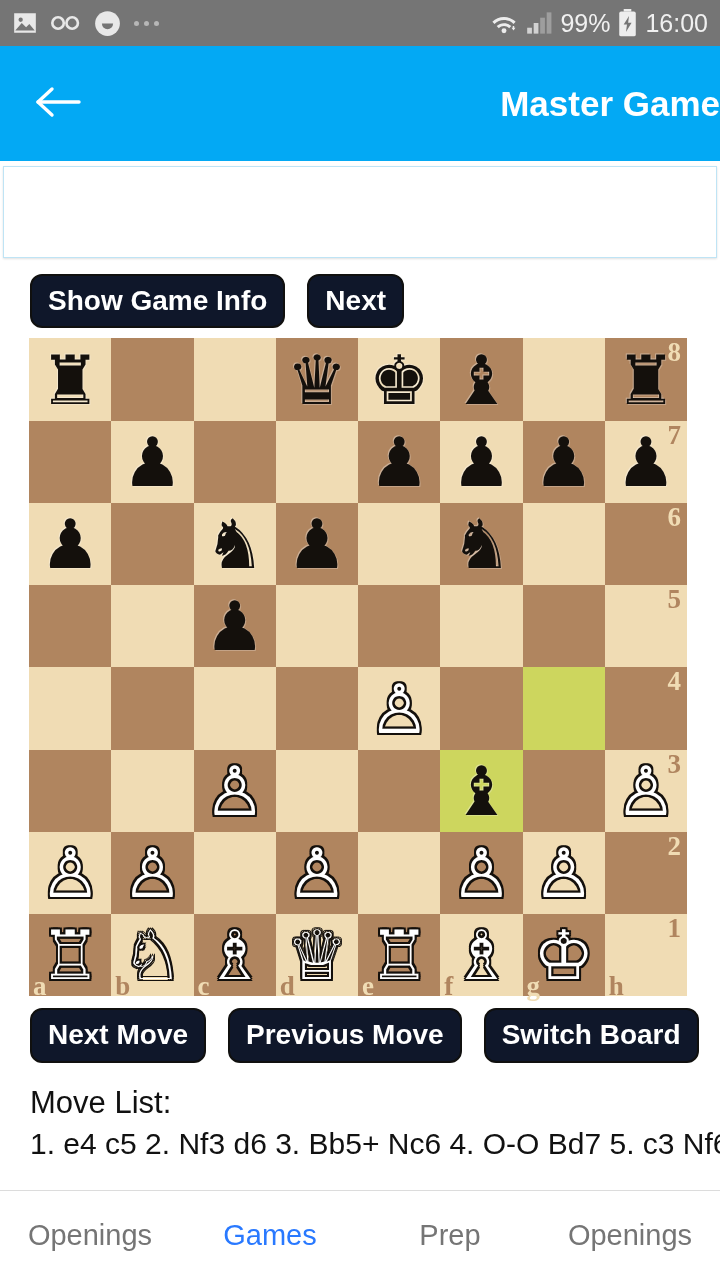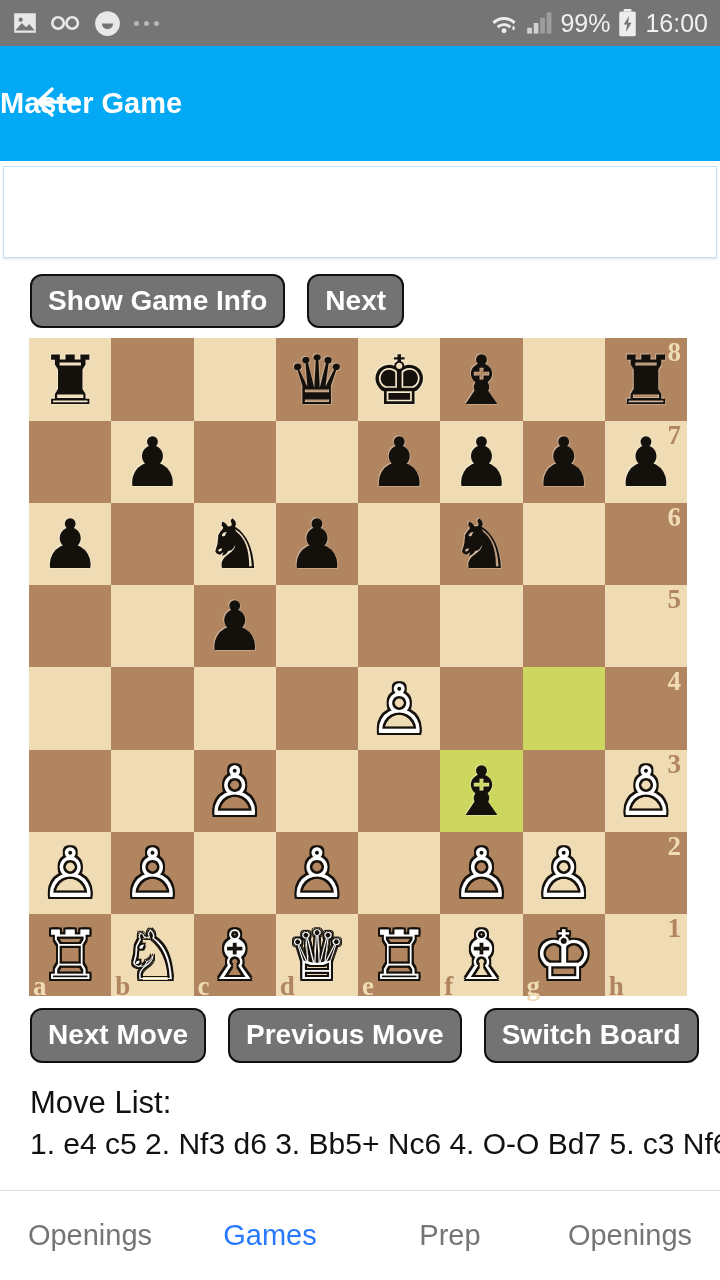--- a/index.html
+++ b/index.html
@@ -32,39 +32,39 @@
     display: flex; align-items: center;
     position: relative;
   }
   .back-btn {
     width: 72px; height: 72px; margin-left: 22px;
     display: flex; align-items: center; justify-content: center;
     cursor: pointer;
   }
   .appbar-title {
     position: absolute; left: 0; right: 0;
-    text-align: left;
-    color: #ffffff; font-size: 29px; font-weight: bold;
+    text-align: right;
+    color: #ffffff; font-size: 35px; font-weight: bold;
     pointer-events: none;
   }
 
   
   .info-panel {
     margin: 5px 3px 0 3px;
     height: 92px;
     background: #ffffff;
     border: 1px solid #bfe4f5;
     box-shadow: 0 1px 2px rgba(0,0,0,0.12);
   }
 
   
   .btn-row { display: flex; align-items: center; gap: 22px; padding: 16px 0 10px 30px; }
   .btn-row.second { padding: 12px 0 8px 30px; }
   .btn {
-    background: #737373;
+    background: #0f172a;
     border: 2px solid #10100f;
     border-radius: 12px;
     color: #ffffff;
     font-size: 28px; font-weight: bold;
     padding: 10px 16px 11px 16px;
     cursor: pointer;
     line-height: 1.05;
     white-space: nowrap;
   }
 

